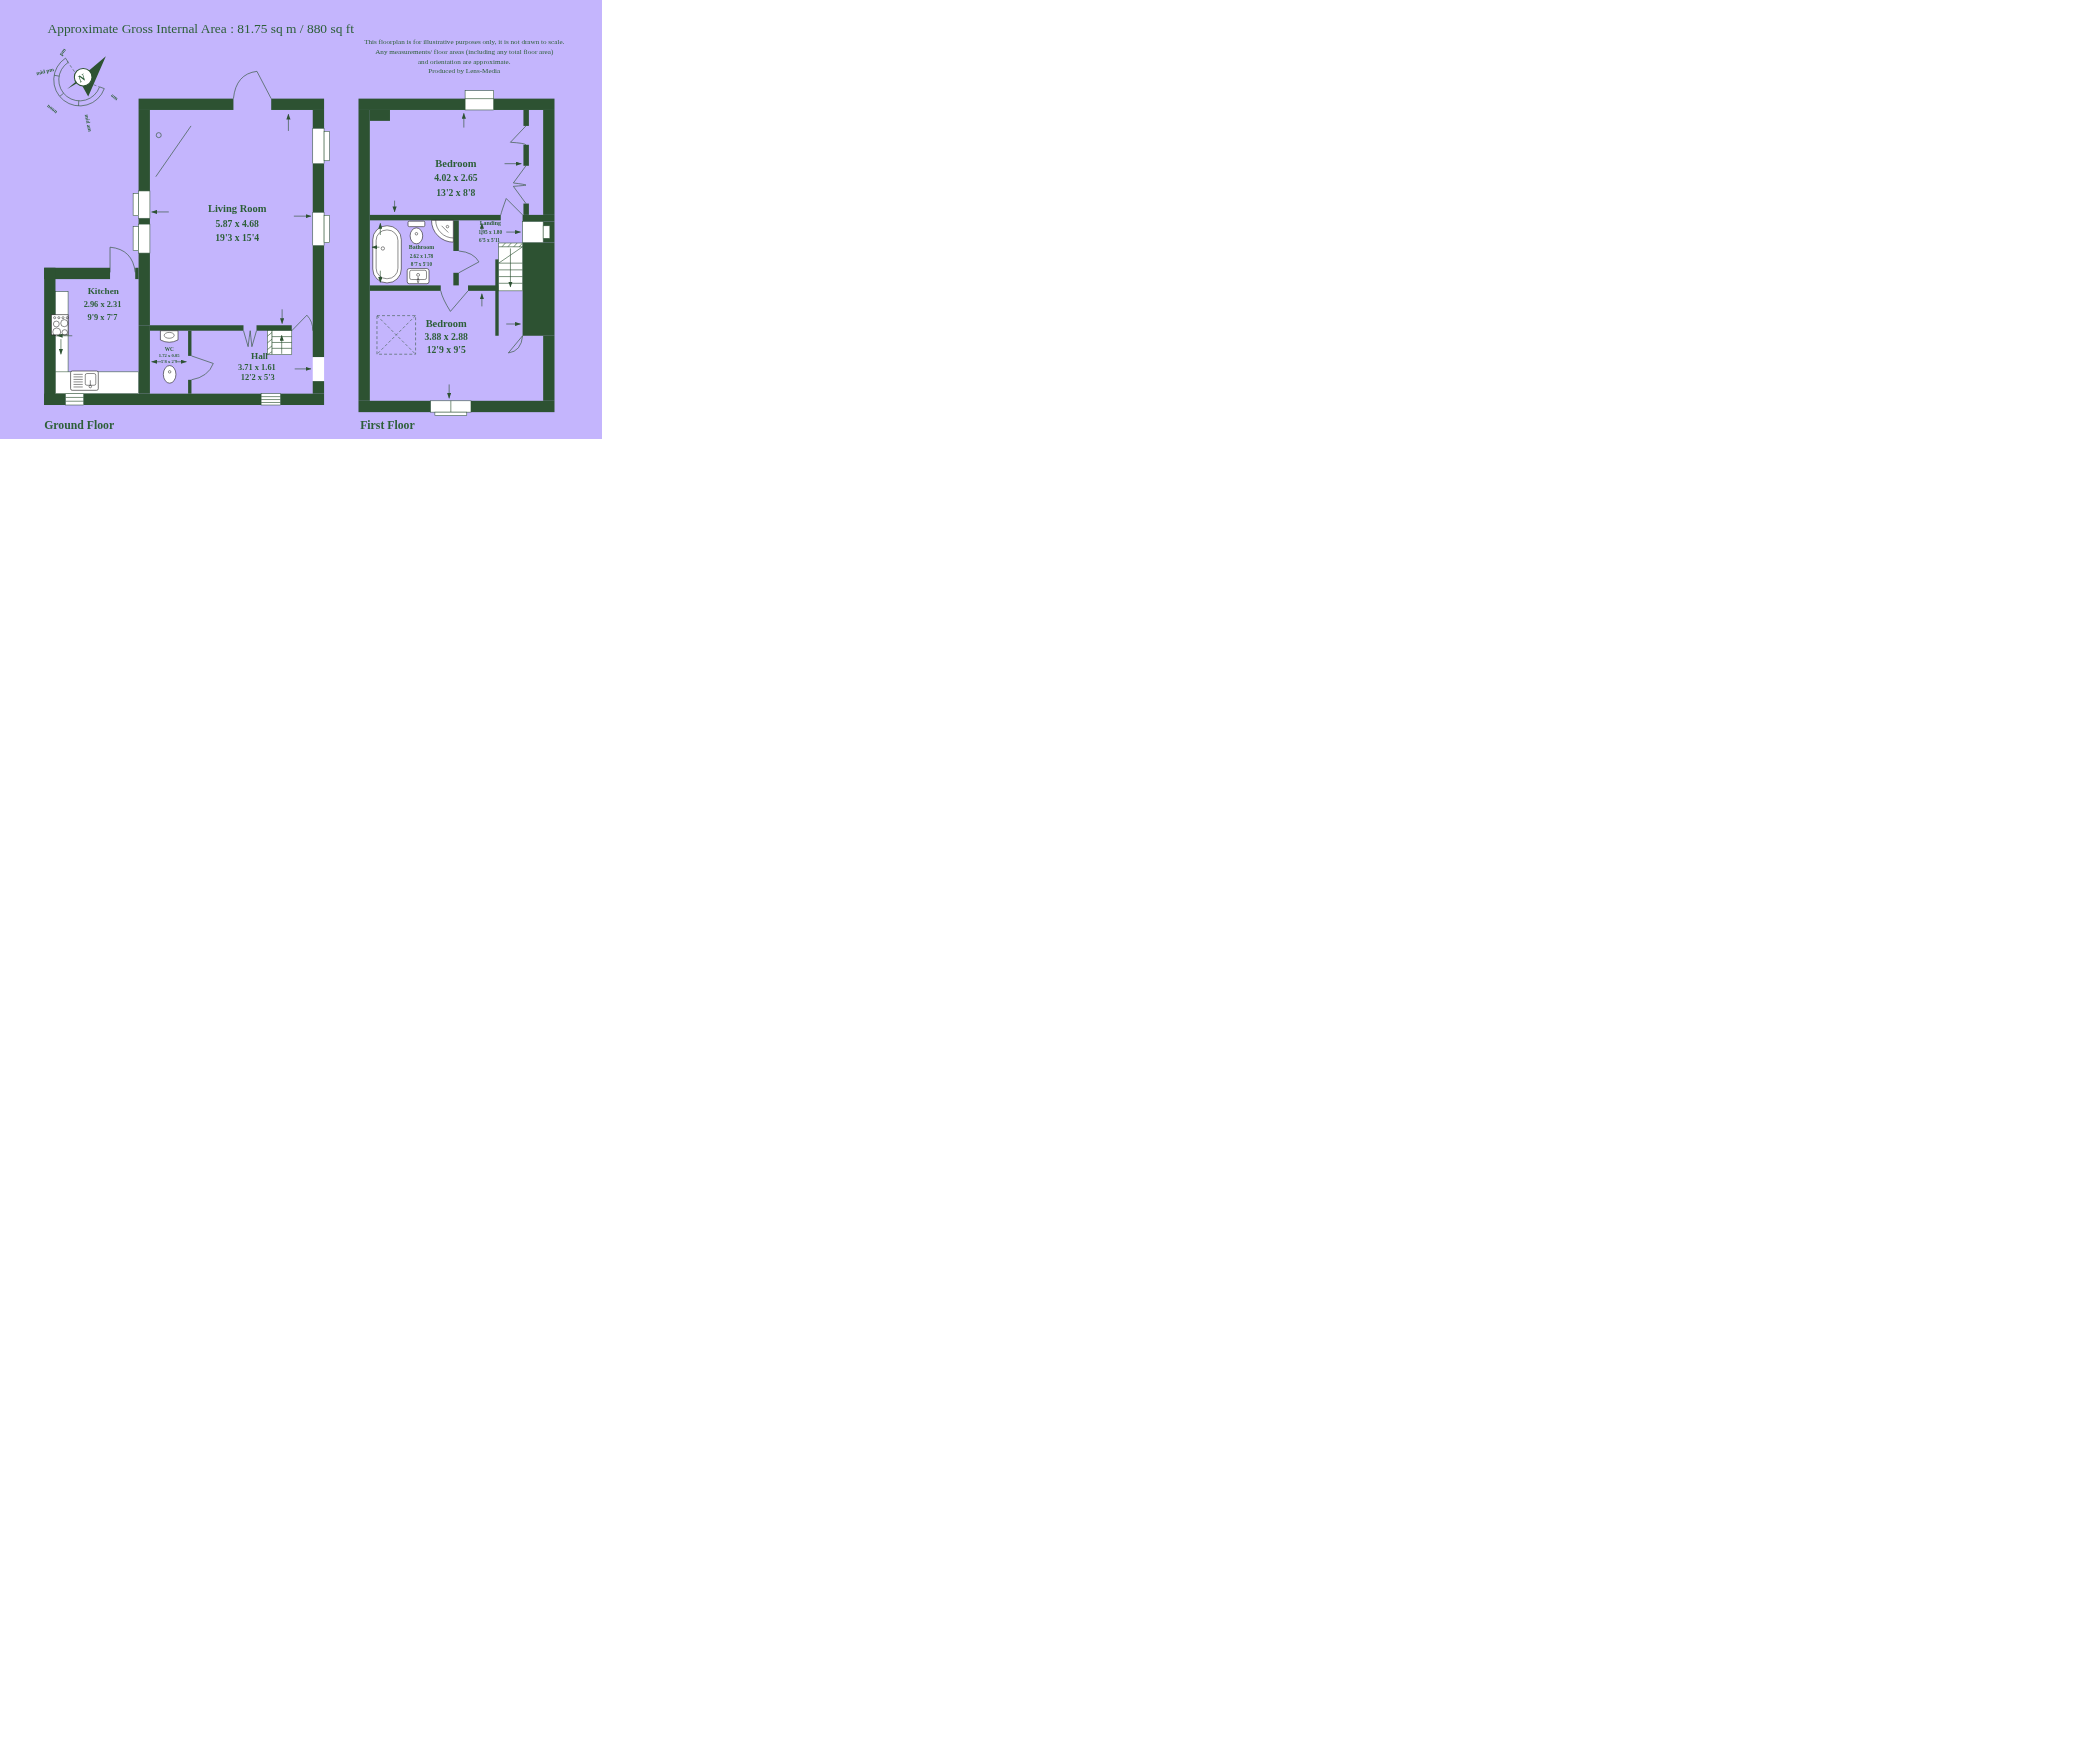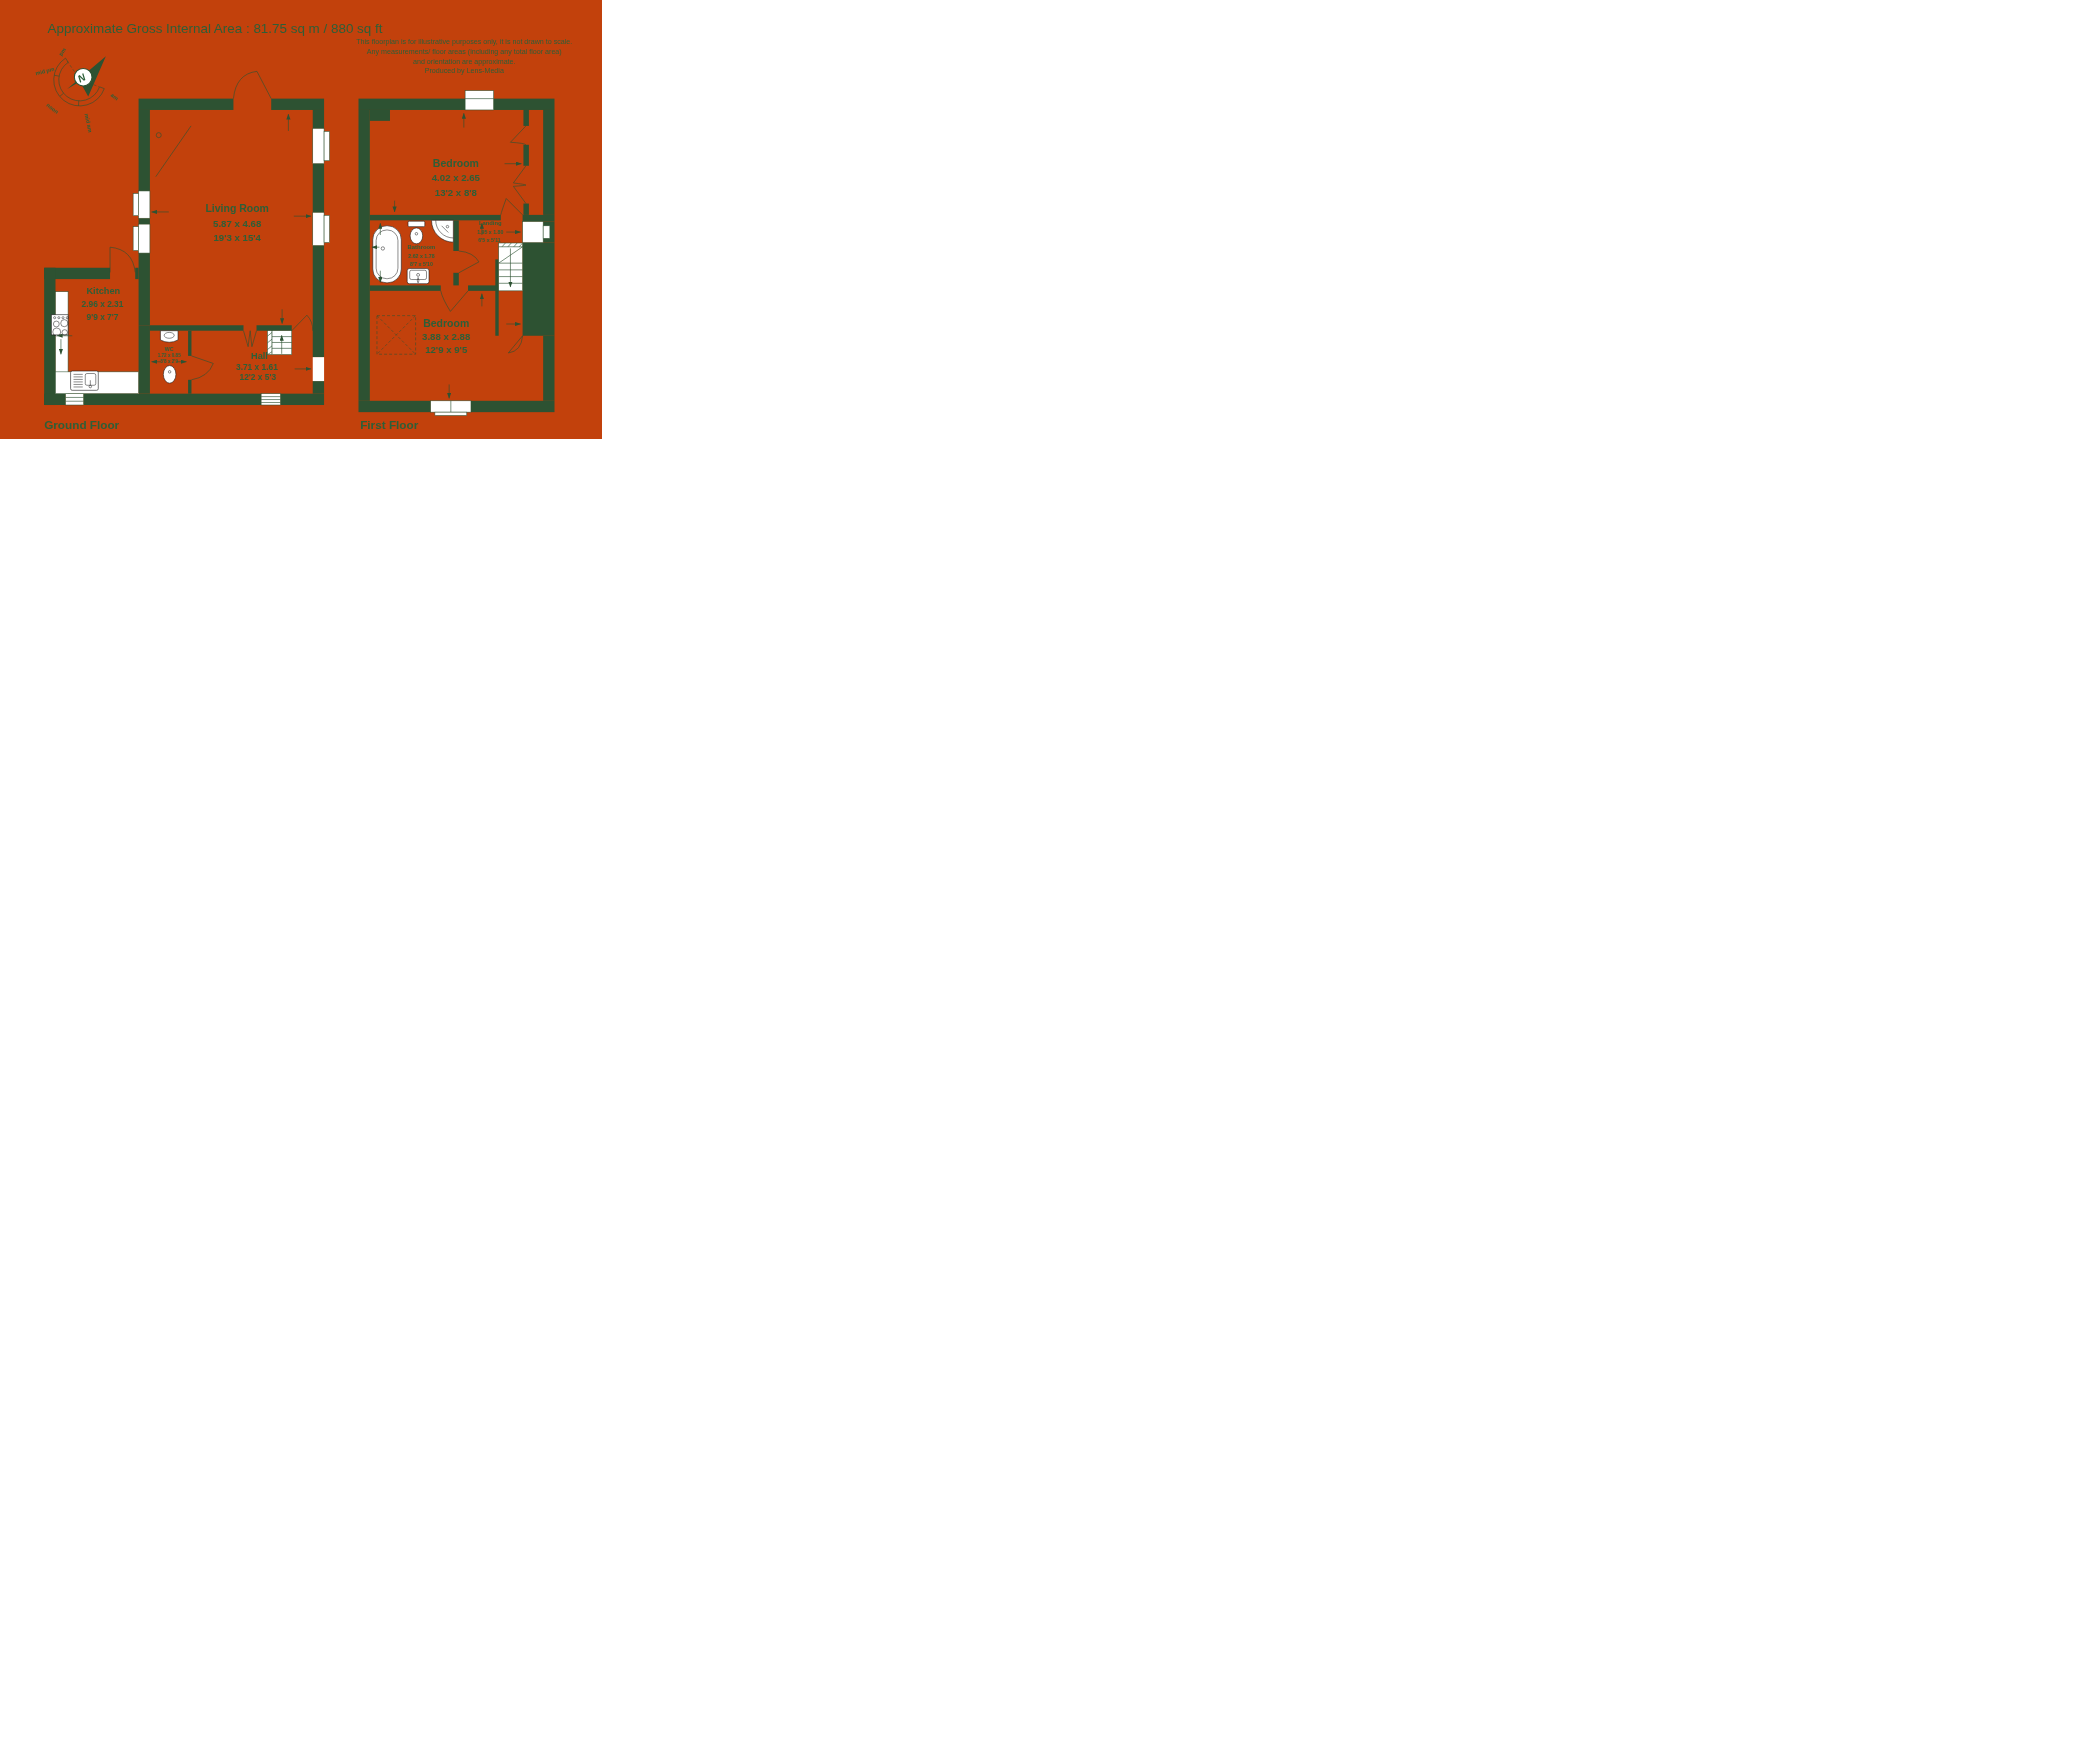--- a/index.html
+++ b/index.html
@@ -1,17 +1,17 @@
 <!DOCTYPE html>
 <html style="font-size:6.7px"><head>
 <meta charset="utf-8">
 <style>
   html,body{margin:0;padding:0;background:#ffffff;}
-  .stage{position:relative;width:602px;height:439px;background:#c2410c;
-         font-family:Liberation Sans, sans-serif;overflow:hidden;}
+  .stage{position:relative;width:602px;height:439px;background:#c4b5fd;
+         font-family:Liberation Serif, serif;overflow:hidden;}
   svg{position:absolute;inset:0;}
   svg text{fill:#2d5f38;}
   .title-text{font-size:32px;font-weight:400;}
   .disc-text{font-size:17px;font-weight:400;}
   .floor-label{font-size:28px;font-weight:700;}
   .room-name-lg{font-size:25px;font-weight:700;}
   .room-dim-lg{font-size:23px;font-weight:700;}
   .room-name-md{font-size:22px;font-weight:700;}
   .room-dim-md{font-size:20px;font-weight:700;}
   .room-name-sm{font-size:14px;font-weight:700;}

